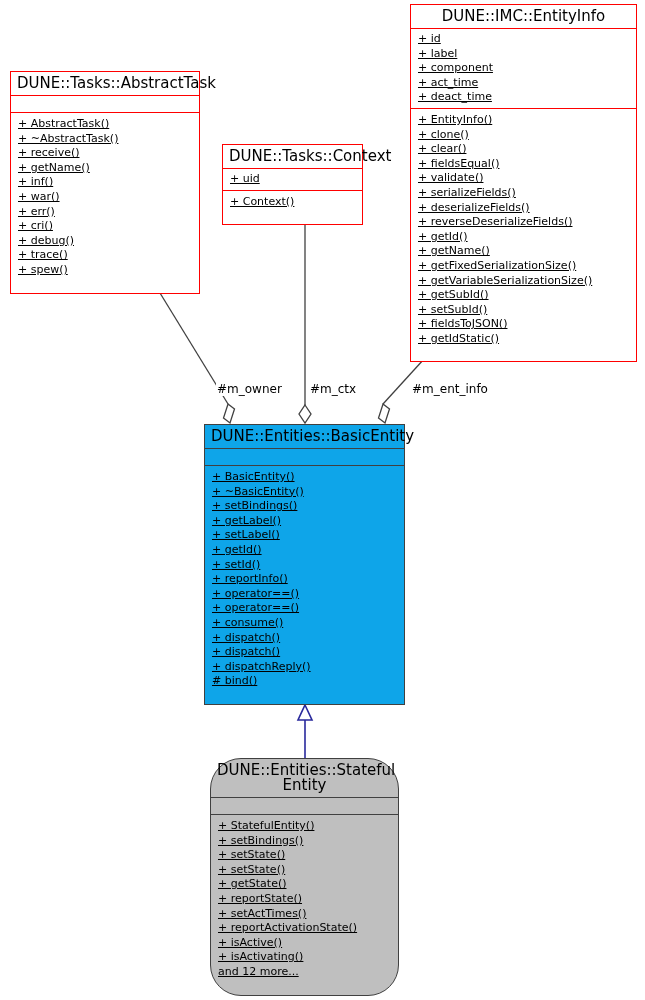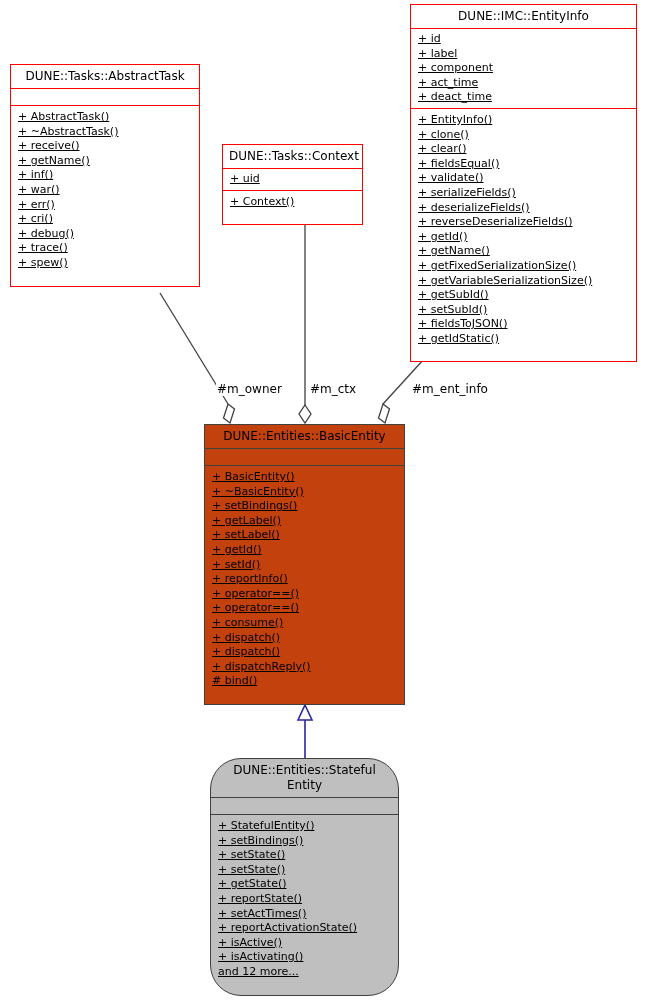--- a/index.html
+++ b/index.html
@@ -33,27 +33,27 @@
     box-sizing: border-box;
     background: #ffffff;
     border: 1px solid #ff0000;
     z-index: 5;
   }
   .uml-class.gray {
     background: #bfbfbf;
     border: 1px solid #404040;
   }
   .uml-class.plain {
-    background: #c2410c;
+    background: #0ea5e9;
     border: 1px solid #404040;
   }
   .uml-title {
     box-sizing: border-box;
     text-align: center;
-    font-size: 12px;
+    font-size: 15px;
     line-height: 15px;
     color: #000000;
     padding: 4px 6px 4px 6px;
     border-bottom: 1px solid #ff0000;
     white-space: pre-line;
   }
   .gray .uml-title, .plain .uml-title {
     border-bottom: 1px solid #404040;
   }
   .uml-attrs {
@@ -118,21 +118,21 @@
     <g>
       <line x1="305" y1="758" x2="305" y2="719" stroke="#29299c" stroke-width="1.6"></line>
       <polygon points="305,705 312,720 298,720" fill="#ffffff" stroke="#29299c" stroke-width="1.6"></polygon>
     </g>
   </svg>
 
   <div class="edge-label" style="left:216px; top:382px;">#m_owner</div>
   <div class="edge-label" style="left:309px; top:382px;">#m_ctx</div>
   <div class="edge-label" style="left:411px; top:382px;">#m_ent_info</div>
 
-  <div class="uml-class" style="left:10px; top:64px; width:190px;">
+  <div class="uml-class" style="left:10px; top:71px; width:190px;">
     <div class="uml-title">DUNE::Tasks::AbstractTask</div>
     <div class="uml-attrs empty"></div>
     <div class="uml-ops">
       <div class="uml-row">+ AbstractTask()</div>
       <div class="uml-row">+ ~AbstractTask()</div>
       <div class="uml-row">+ receive()</div>
       <div class="uml-row">+ getName()</div>
       <div class="uml-row">+ inf()</div>
       <div class="uml-row">+ war()</div>
       <div class="uml-row">+ err()</div>

